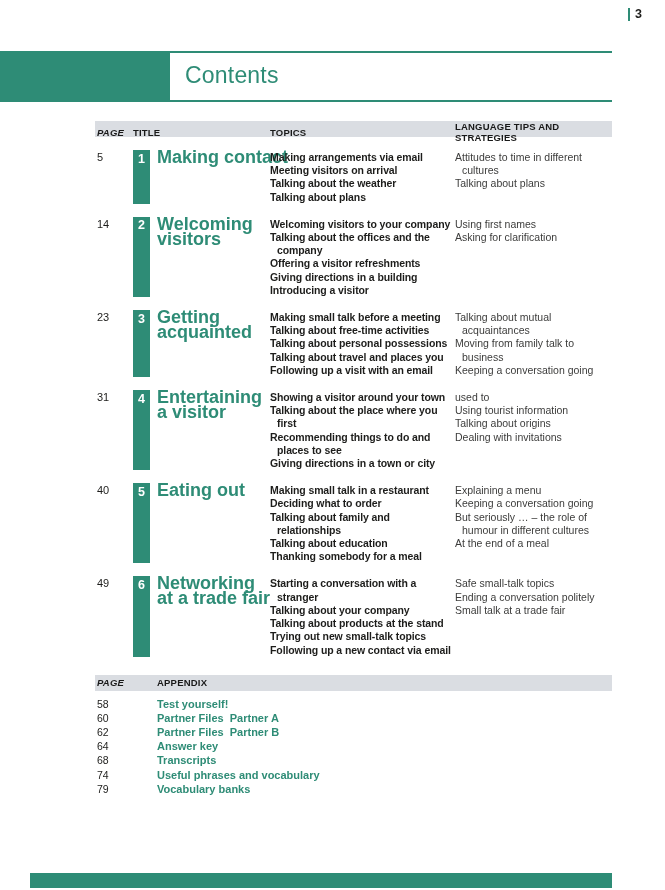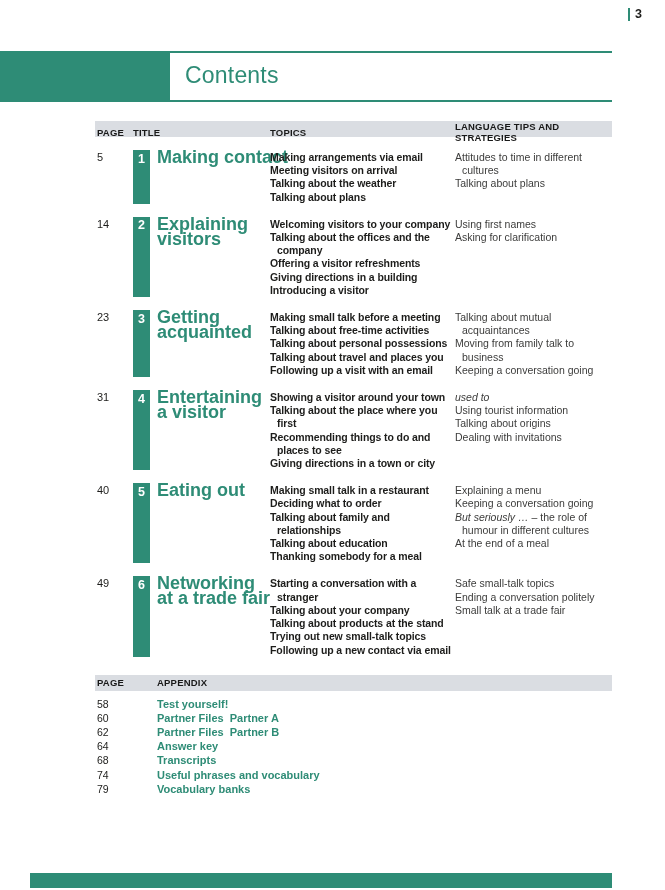--- a/index.html
+++ b/index.html
@@ -23,36 +23,36 @@
   .rule-bottom{top:100px;}
   .banner-block{position:absolute;left:0;top:51px;width:170px;height:51px;background:var(--teal);}
   .banner-title{position:absolute;left:185px;top:62px;margin:0;font-size:23px;font-weight:normal;color:var(--teal);letter-spacing:.2px;}
   
   .content{position:absolute;left:95px;top:121px;width:517px;}
   .thead{
     background:var(--header-bg);height:16px;display:grid;
     grid-template-columns:38px 24px 113px 185px auto;
     align-items:center;font-size:9.5px;font-weight:bold;letter-spacing:.2px;color:#191919;
   }
-  .h-page{grid-column:1;padding-left:2px;}
+  .h-page{grid-column:1;padding-left:2px;font-style:italic;}
   .h-title{grid-column:2 / span 2;}
   .h-topics{grid-column:4;}
   .h-tips{grid-column:5;}
   #units{margin-top:13px;}
   .unit{display:grid;grid-template-columns:38px 24px 113px 185px auto;margin-bottom:13px;}
   .unit-page{padding-left:2px;font-size:11px;line-height:15px;}
   .unit-barcol{position:relative;}
   .unit-bar{width:17px;height:100%;min-height:17px;background:var(--teal);}
   .unit-num{width:17px;height:17px;display:flex;align-items:center;justify-content:center;color:#fff;font-size:12.5px;font-weight:bold;}
   .unit-title{color:var(--teal);font-weight:bold;font-size:18px;line-height:15px;}
   .unit-topics{font-weight:bold;font-size:10.5px;line-height:13.2px;padding-top:1px;letter-spacing:-0.1px;}
   .unit-tips{font-size:10.5px;line-height:13.2px;padding-top:1px;color:var(--tips-ink);}
   .line{white-space:pre;}
   .line.cont{padding-left:7px;}
-  .em{font-style:italic;}
+  .em{}
   
   .appendix-head{margin-top:18px;grid-template-columns:62px auto;}
   .appendix-head .h-title{grid-column:2;}
   #appendix{margin-top:7px;}
   .app-item{display:grid;grid-template-columns:62px auto;height:14.2px;align-items:baseline;}
   .app-page{padding-left:2px;font-size:10.5px;}
   .app-label{color:var(--teal);font-weight:bold;font-size:11px;white-space:pre;}
   
   .footer-bar{position:absolute;left:30px;top:873px;width:582px;height:15px;background:var(--teal);}
 </style>
@@ -105,21 +105,21 @@
   </div>
 
   <div class="unit">
     <div class="unit-page">14</div>
     <div class="unit-barcol">
       <div class="unit-bar">
         <div class="unit-num">2</div>
       </div>
     </div>
     <div class="unit-title">
-            <div class="line"><span>Explaining</span></div>
+            <div class="line"><span>Welcoming</span></div>
             <div class="line"><span>visitors</span></div>
           </div>
     <div class="unit-topics">
             <div class="line"><span>Welcoming visitors to your company</span></div>
             <div class="line"><span>Talking about the offices and the</span></div>
             <div class="line cont"><span>company</span></div>
             <div class="line"><span>Offering a visitor refreshments</span></div>
             <div class="line"><span>Giving directions in a building</span></div>
             <div class="line"><span>Introducing a visitor</span></div>
           </div>

